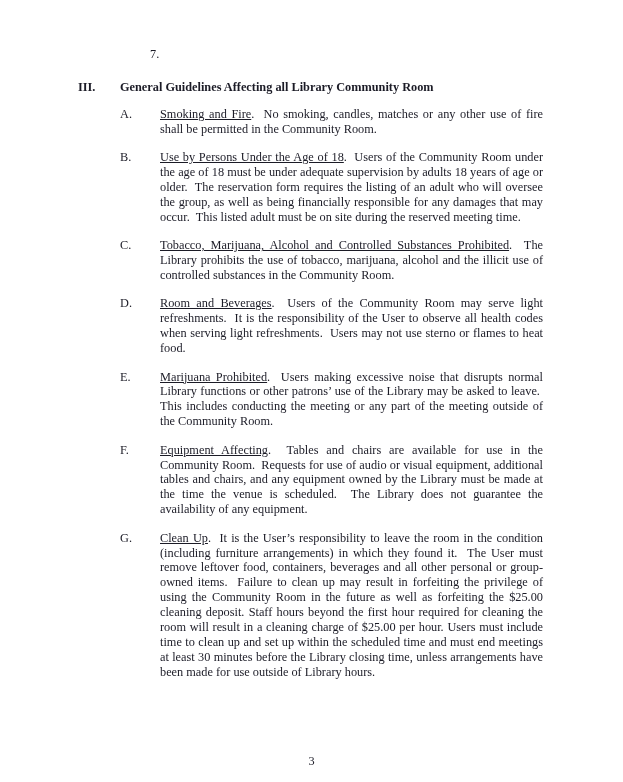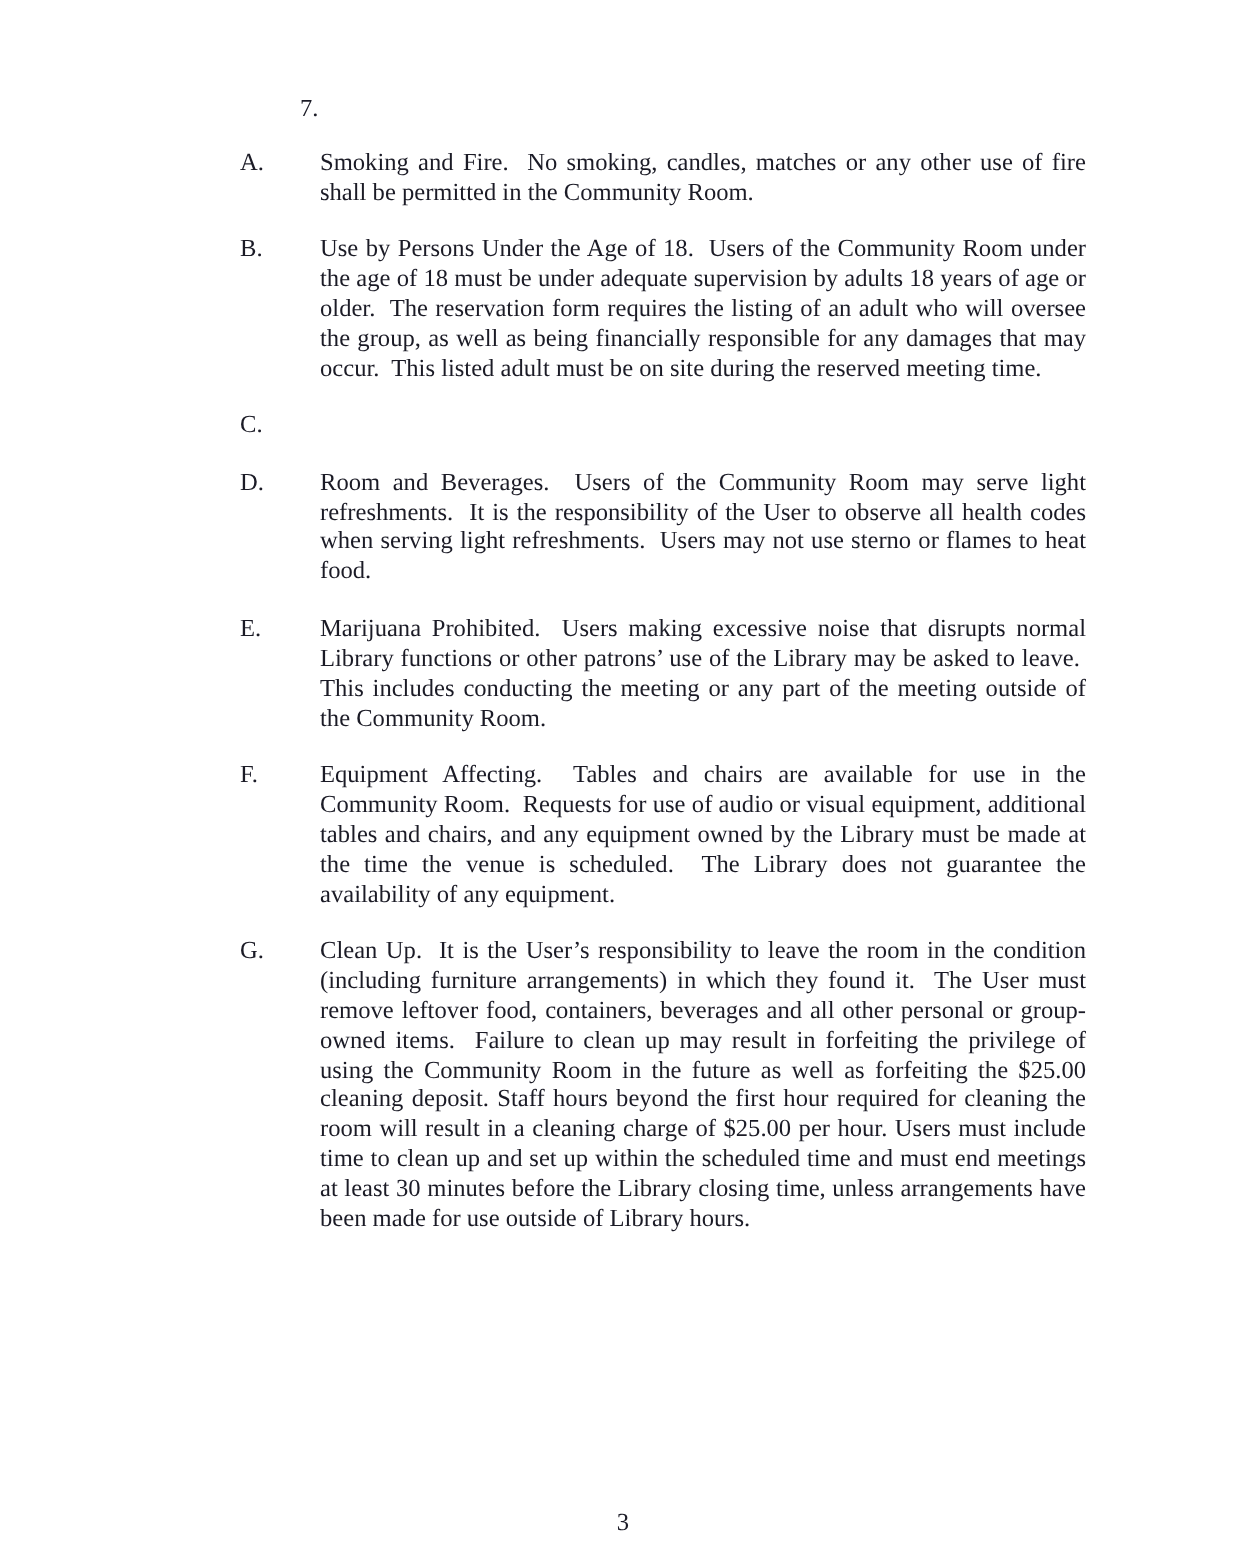--- a/index.html
+++ b/index.html
@@ -58,51 +58,57 @@
   }
   .item-label {
     width: 40px;
     flex: none;
   }
   .item-text {
     width: 383px;
     text-align: justify;
   }
   .item-heading {
+    text-decoration: underline;
   }
 
   .page-number {
     position: absolute;
     top: 754px;
     left: 0;
     width: 623px;
     text-align: center;
   }
 </style>
 </head>
 <body>
 
 <div class="page">
 
   <div class="intro-item">
     <span class="intro-num">7.</span>
   </div>
 
+  <div class="section-heading">
+    <span class="section-numeral">III.</span>
+    <span class="section-title">General Guidelines Affecting all Library Community Room</span>
+  </div>
 
   <div class="items" id="items-container">
       <div class="item-row">
         <span class="item-label">A.</span>
         <p class="item-text"><span class="item-heading">Smoking and Fire</span>.&nbsp; No smoking, candles, matches or any other use of fire shall be permitted in the Community Room.</p>
       </div>
       <div class="item-row">
         <span class="item-label">B.</span>
         <p class="item-text"><span class="item-heading">Use by Persons Under the Age of 18</span>.&nbsp; Users of the Community Room under the age of 18 must be under adequate supervision by adults 18 years of age or older.&nbsp; The reservation form requires the listing of an adult who will oversee the group, as well as being financially responsible for any damages that may occur.&nbsp; This listed adult must be on site during the reserved meeting time.</p>
       </div>
       <div class="item-row">
         <span class="item-label">C.</span>
+        <p class="item-text"><span class="item-heading">Tobacco, Marijuana, Alcohol and Controlled Substances Prohibited</span>.&nbsp; The Library prohibits the use of tobacco, marijuana, alcohol and the illicit use of controlled substances in the Community Room.</p>
       </div>
       <div class="item-row">
         <span class="item-label">D.</span>
         <p class="item-text"><span class="item-heading">Room and Beverages</span>.&nbsp; Users of the Community Room may serve light refreshments.&nbsp; It is the responsibility of the User to observe all health codes when serving light refreshments.&nbsp; Users may not use sterno or flames to heat food.</p>
       </div>
       <div class="item-row">
         <span class="item-label">E.</span>
         <p class="item-text"><span class="item-heading">Marijuana Prohibited</span>.&nbsp; Users making excessive noise that disrupts normal Library functions or other patrons’ use of the Library may be asked to leave.&nbsp; This includes conducting the meeting or any part of the meeting outside of the Community Room.</p>
       </div>
       <div class="item-row">

